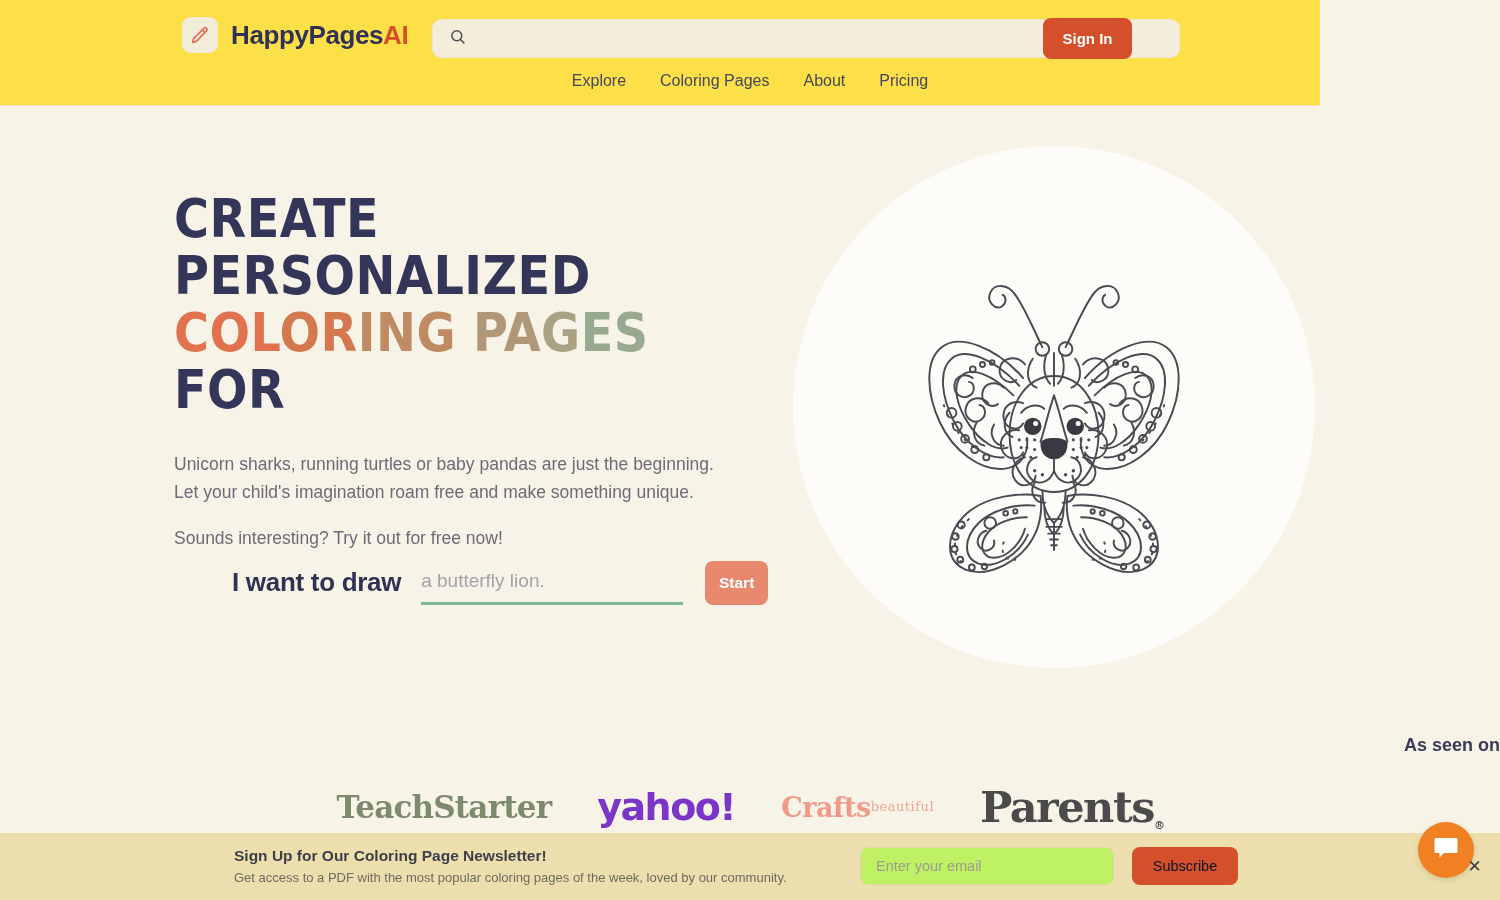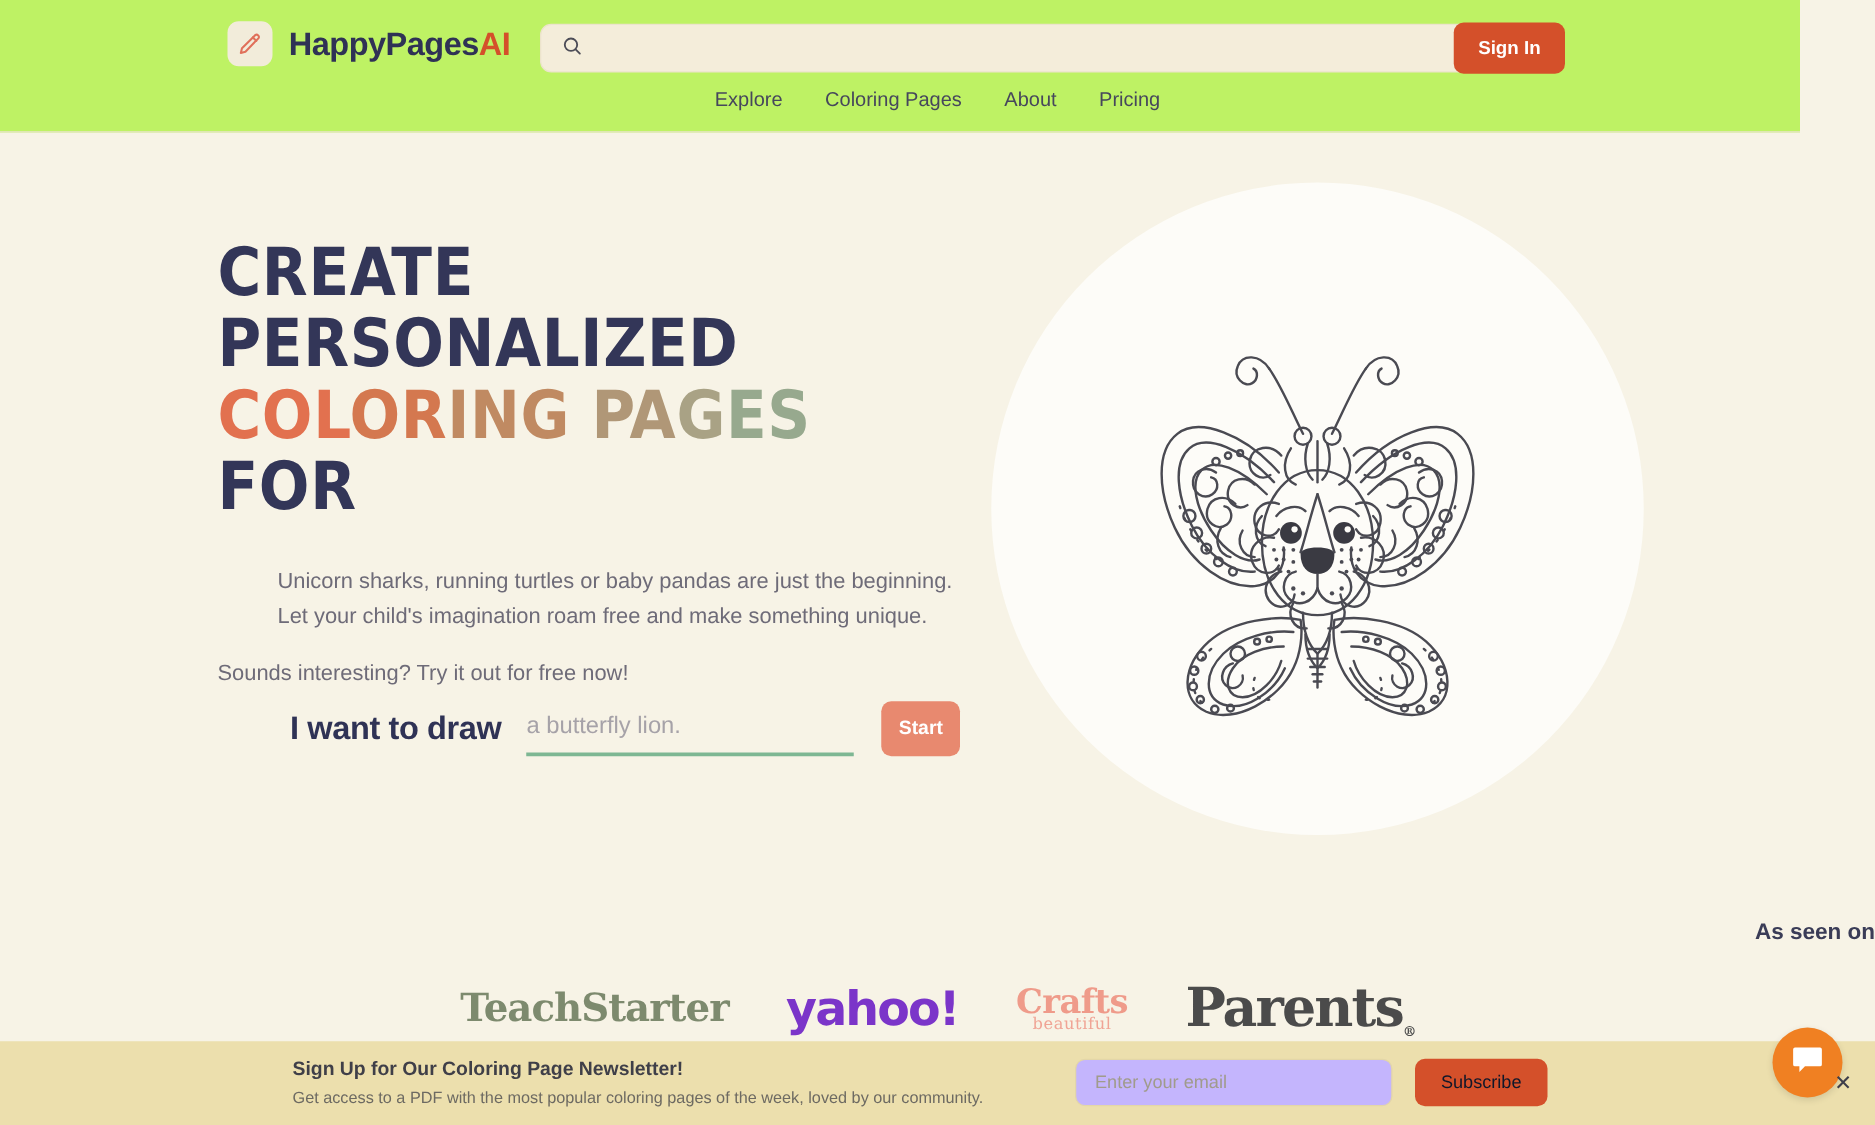--- a/index.html
+++ b/index.html
@@ -6,22 +6,22 @@
   html, body {
     width: 1500px; height: 900px;
     overflow: hidden;
     background: #f7f3e6;
     font-family: "Liberation Sans", sans-serif;
   }
   .page { position: relative; width: 1500px; height: 900px; background: #f7f3e6; }
 
   
   .header {
-    position: absolute; top: 0; left: 0; width: 1440px; height: 106px;
-    background: #bef264;
+    position: absolute; top: 0; left: 0; width: 1320px; height: 106px;
+    background: #fde047;
     border-bottom: 1px solid #eae3cd;
     padding-left: 24px;
   }
   .brand {
     position: absolute; left: 182px; top: 17px;
     display: flex; align-items: center; gap: 13px;
   }
   .brand-badge {
     width: 36px; height: 36px; border-radius: 9px;
     background: #f2ecda;
@@ -84,21 +84,20 @@
   .headline .w2 { color: #d4784f; }
   .headline .w3 { color: #c08a62; }
   .headline .w4 { color: #b09777; }
   .headline .w5 { color: #a9a285; }
   .headline .w6 { color: #97a98e; }
 
   .lede {
     margin-top: 32px;
     font-size: 17.5px; line-height: 28px; color: #6e6b78;
     width: 540px;
-    margin-left: 48px;
   }
   .lede2 { margin-top: 22px; font-size: 17.5px; color: #6e6b78; }
 
   .prompt-row {
     position: absolute; left: 204px; top: 560px;
     display: flex; align-items: center; gap: 20px;
   }
   .prompt-label {
     font-size: 26px; font-weight: 700; color: #2f3255;
     white-space: nowrap; letter-spacing: -0.3px; margin-left: 28px;
@@ -143,21 +142,21 @@
     font-family: "DejaVu Serif", serif;
     font-size: 31px; font-weight: 700; color: #7d8a6e;
     letter-spacing: -0.8px; white-space: nowrap;
   }
   .logo-yahoo {
     font-family: "DejaVu Sans", sans-serif;
     font-size: 38px; font-weight: 700; color: #7b35c9;
     letter-spacing: -1.5px; white-space: nowrap;
   }
   .logo-crafts {
-    display: flex; flex-direction: column; align-items: center; line-height: 1;
+    display: flex; align-items: center; line-height: 1;
   }
   .logo-crafts .c1 {
     font-family: "DejaVu Serif", serif;
     font-size: 27px; font-weight: 700; color: #ef9b8a; letter-spacing: -0.5px;
   }
   .logo-crafts .c2 {
     font-family: "DejaVu Serif", serif;
     font-size: 13px; color: #f0a495; margin-top: -2px; letter-spacing: 0.5px;
   }
   .logo-parents {
@@ -172,21 +171,21 @@
     position: absolute; left: 0; bottom: 0; width: 1500px; height: 67px;
     background: #ecdfad;
     display: flex; align-items: center;
   }
   .nl-text { position: absolute; left: 234px; top: 14px; }
   .nl-title { font-size: 15.5px; font-weight: 700; color: #3f3f48; }
   .nl-sub { font-size: 13px; color: #6d6a62; margin-top: 5px; }
   .nl-email {
     position: absolute; left: 860px; top: 847px;
     width: 254px; height: 38px;
-    background: #c4b5fd; border: 1px solid #e3d6a8; border-radius: 8px;
+    background: #bef264; border: 1px solid #e3d6a8; border-radius: 8px;
     outline: none; padding: 0 15px;
     font-family: "Liberation Sans", sans-serif;
     font-size: 14.5px; color: #4a4a55;
   }
   .nl-email::placeholder { color: #a09b8c; }
   .nl-subscribe {
     position: absolute; left: 1132px; top: 847px;
     width: 106px; height: 38px;
     background: #d4502a; color: #0f172a;
     border: none; border-radius: 8px;

